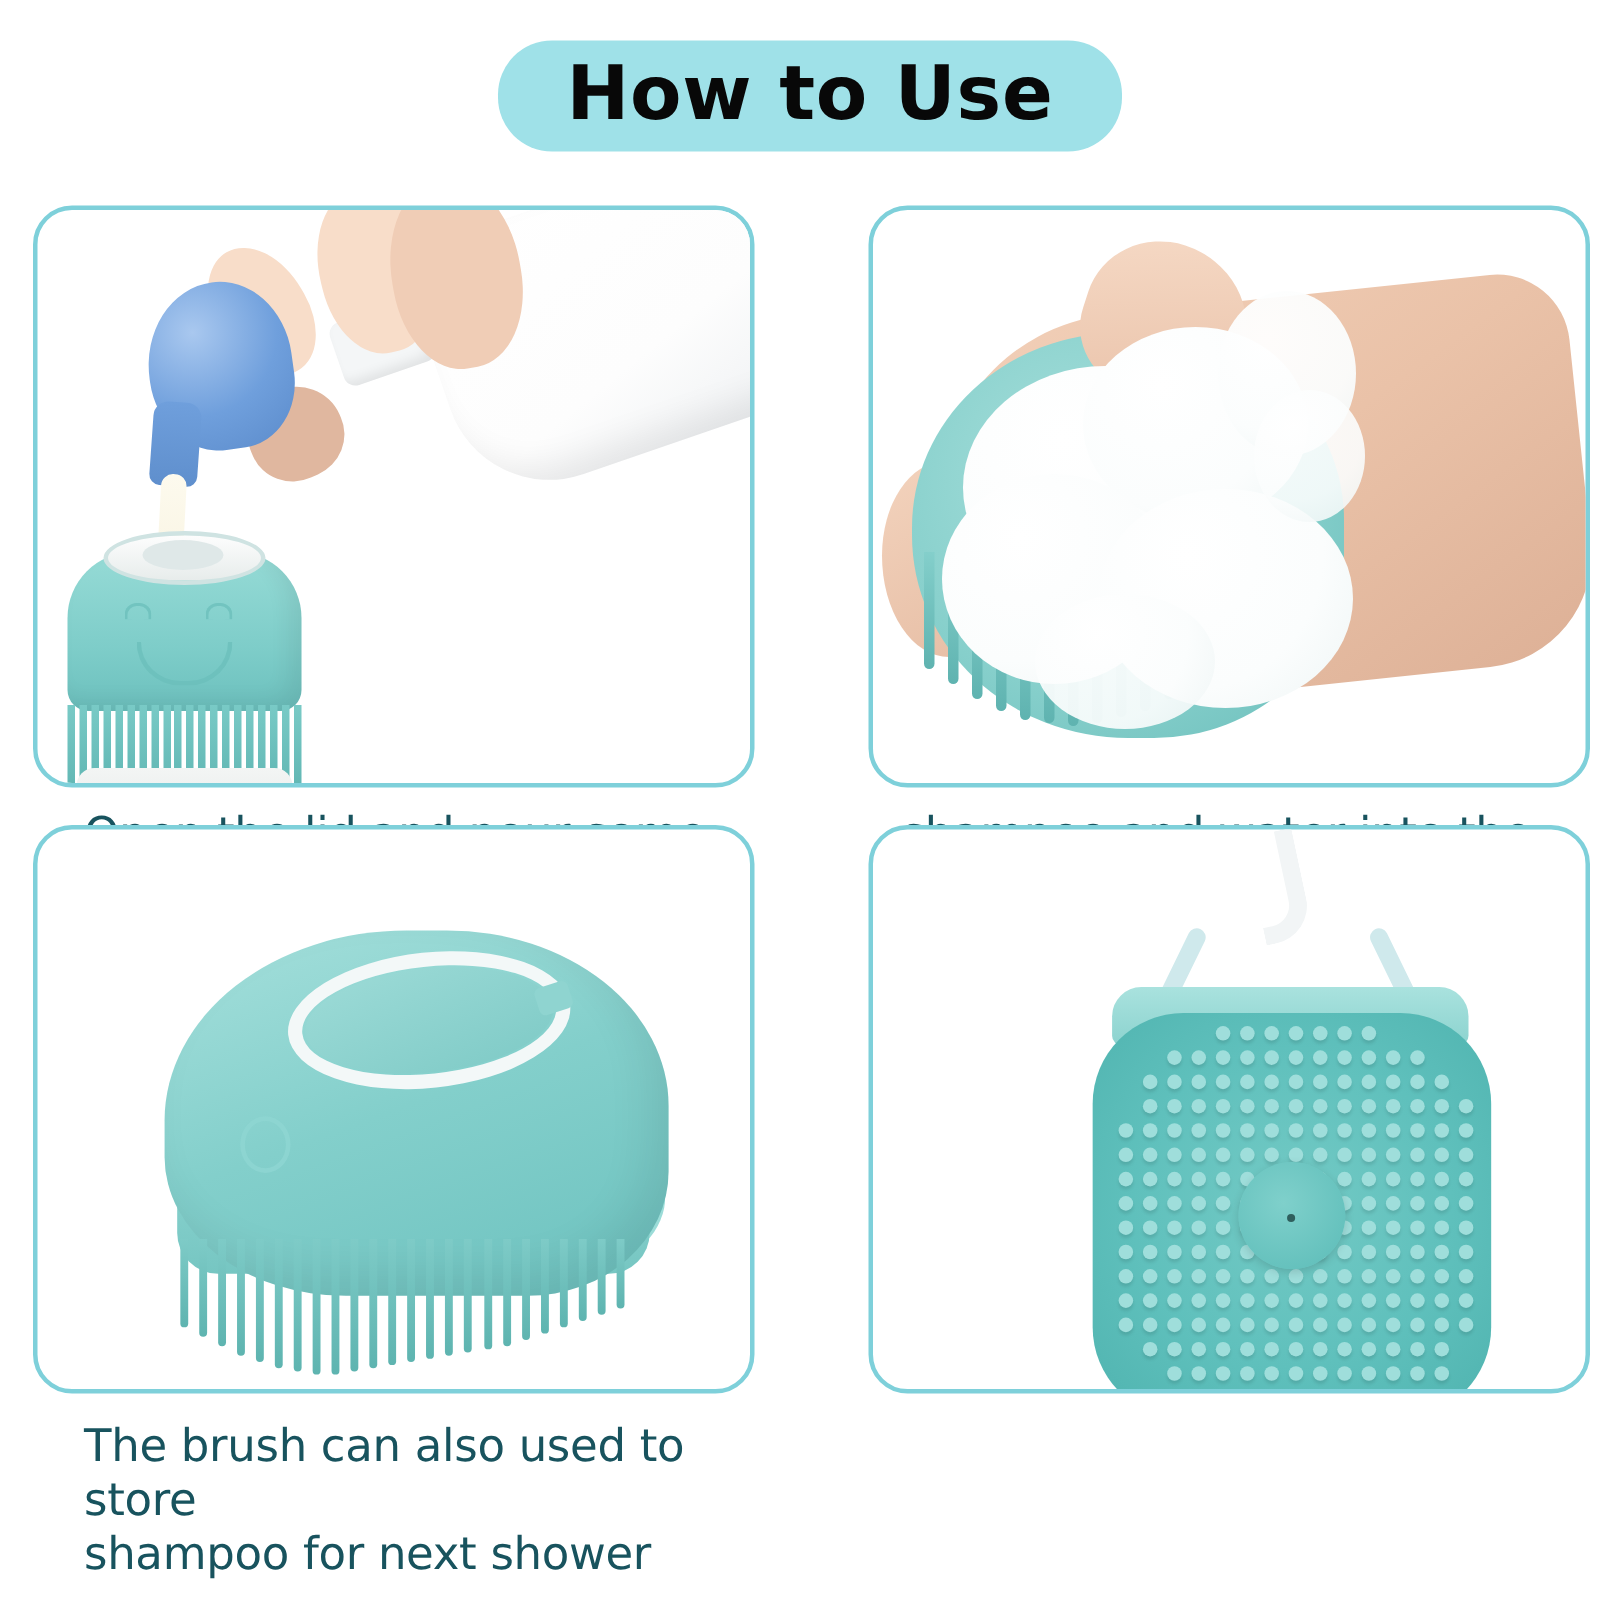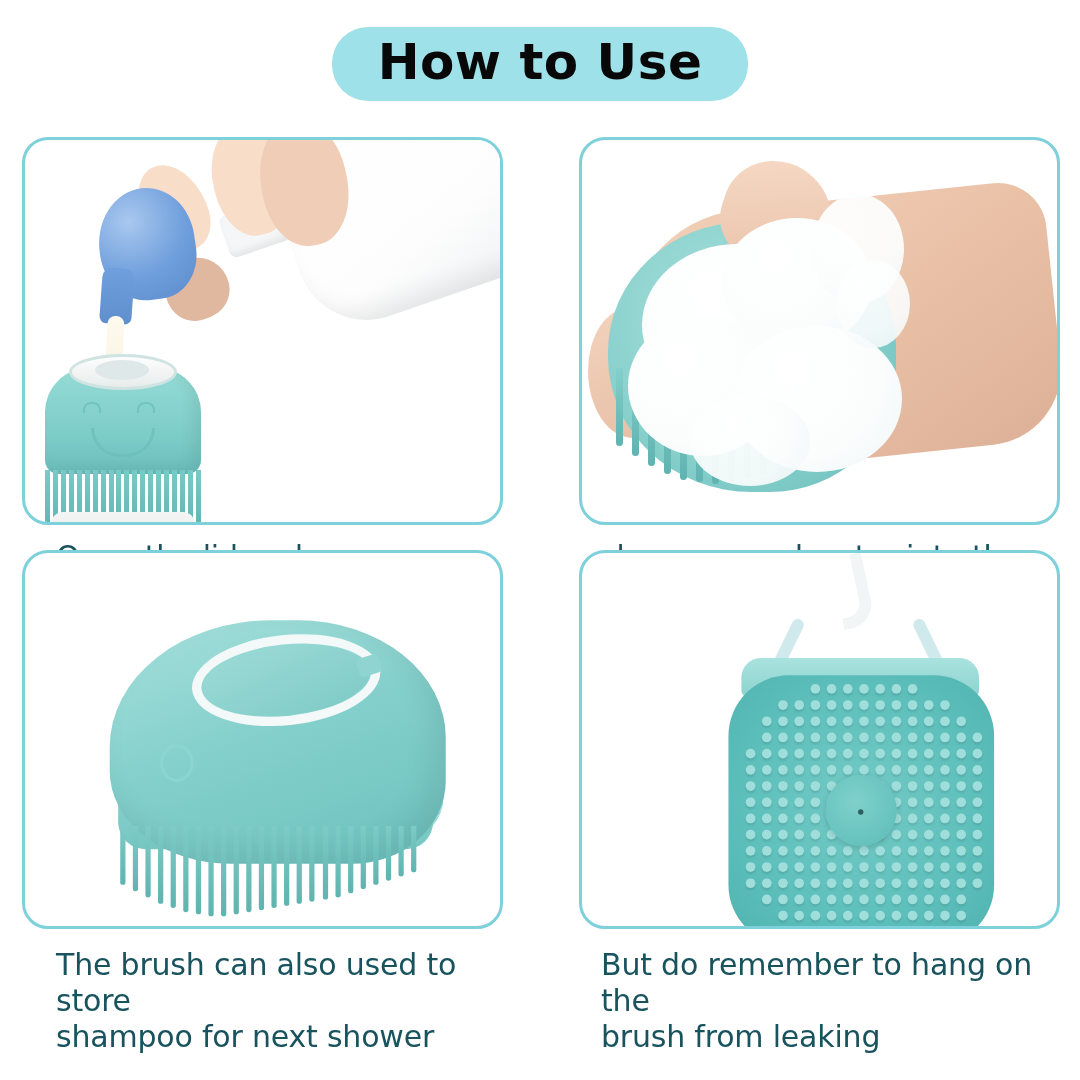--- a/index.html
+++ b/index.html
@@ -730,18 +730,14 @@
             <span class="p4-nub" style="left:151px;top:233px;"></span>
             <span class="p4-nub" style="left:166px;top:233px;"></span>
             <span class="p4-nub" style="left:181px;top:233px;"></span>
           </div>
         <div class="p4-center"></div>
         <div class="p4-center-hole"></div>
       </div>
     </div>
   </div>
 
-  <div class="cap-r2c3">
-    <div class="caption">But do remember to hang on the
-brush from leaking</div>
-  </div>
 
 </div>
 
 </body></html>

